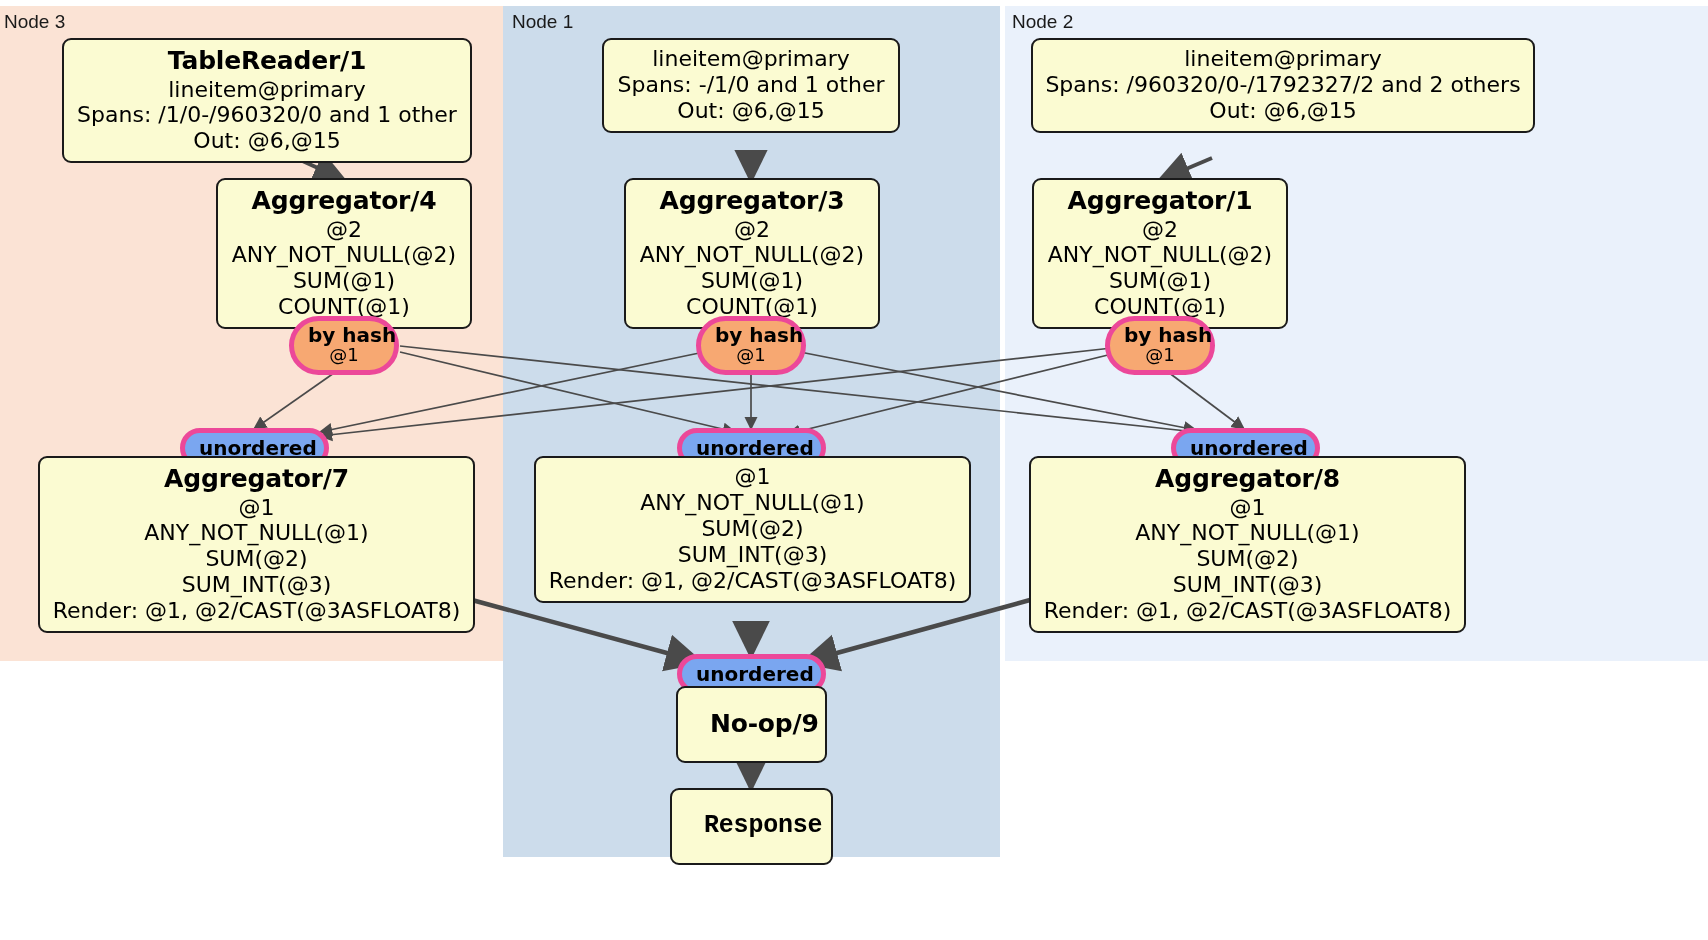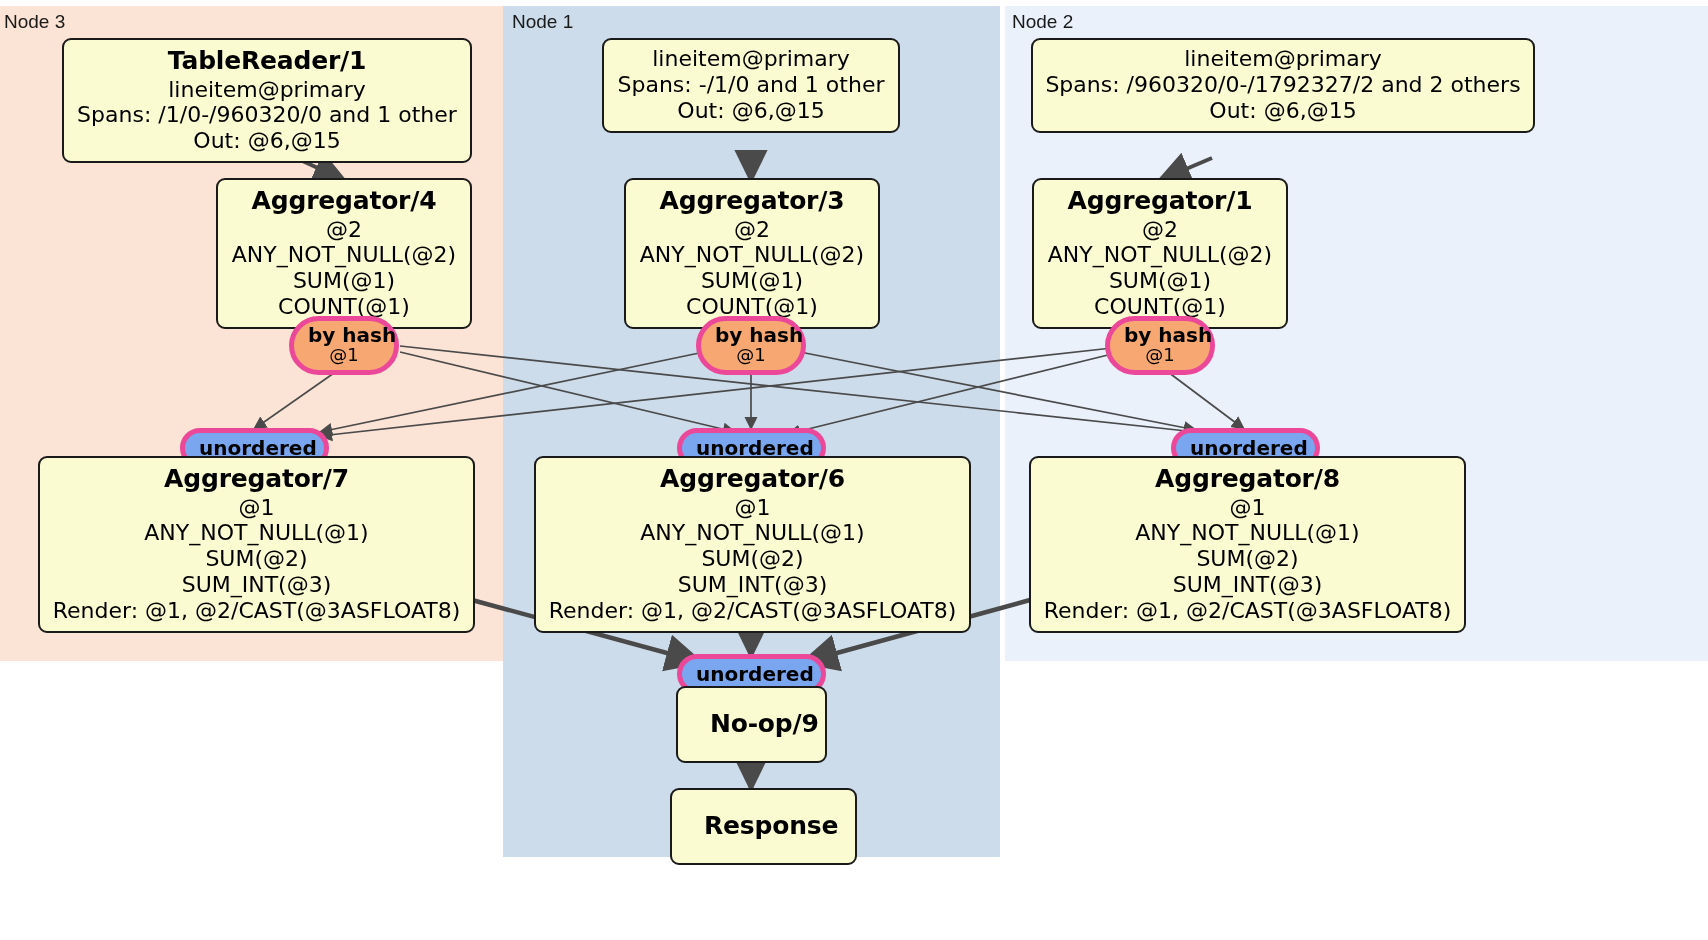--- a/index.html
+++ b/index.html
@@ -196,21 +196,20 @@
   <div class="box" style="left:38px;top:456px;width:437px;">
     <span class="ttl">Aggregator/7</span>
     <span class="ln">@1</span>
     <span class="ln">ANY_NOT_NULL(@1)</span>
     <span class="ln">SUM(@2)</span>
     <span class="ln">SUM_INT(@3)</span>
     <span class="ln">Render: @1, @2/CAST(@3ASFLOAT8)</span>
   </div>
 
   <div class="box" style="left:534px;top:456px;width:437px;">
-    <span class="ttl">Aggregator/6</span>
     <span class="ln">@1</span>
     <span class="ln">ANY_NOT_NULL(@1)</span>
     <span class="ln">SUM(@2)</span>
     <span class="ln">SUM_INT(@3)</span>
     <span class="ln">Render: @1, @2/CAST(@3ASFLOAT8)</span>
   </div>
 
   <div class="box" style="left:1029px;top:456px;width:437px;">
     <span class="ttl">Aggregator/8</span>
     <span class="ln">@1</span>
@@ -221,17 +220,17 @@
   </div>
 
   <div class="pill unord" style="left:677px;top:654px;width:149px;padding-top:4px;padding-bottom:4px;">
     <span class="p1">unordered</span>
   </div>
 
   <div class="box compact" style="left:676px;top:686px;width:151px;">
     <span class="ttl">No-op/9</span>
   </div>
 
-  <div class="box compact" style="left:670px;top:788px;width:187px;">
+  <div class="box compact" style="left:670px;top:788px;width:163px;font-family:Liberation Mono, monospace;">
     <span class="ttl">Response</span>
   </div>
 
 </div>
 
 </body></html>

